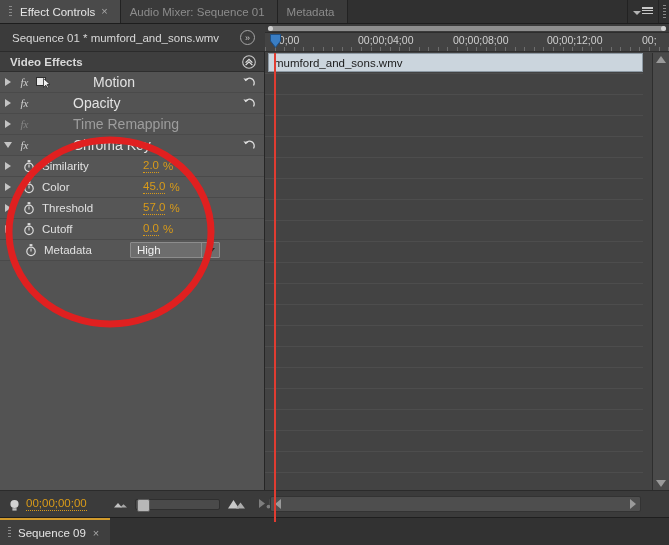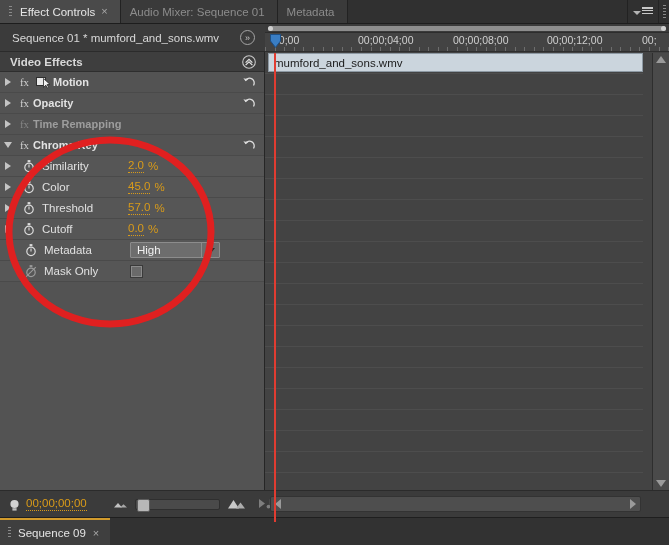--- a/index.html
+++ b/index.html
@@ -93,40 +93,40 @@
   }
   .tri i {
     width: 0; height: 0; border-top: 4px solid transparent; border-bottom: 4px solid transparent;
     border-left: 6px solid #c4c4c4;
   }
   .tri.open i {
     border-left: 4px solid transparent; border-right: 4px solid transparent;
     border-top: 6px solid #c4c4c4; border-bottom: 0;
   }
   .fx {
-    width: 17px; font-size: 11px; color: #d0d0d0;
+    width: 17px; font-size: 11px; font-style: italic; color: #d0d0d0;
     text-align: center; flex: none; font-family: "Liberation Serif", serif;
   }
   .fx.dim { color: #858585; }
   .motionicon { width: 20px; display: flex; align-items: center; justify-content: center; flex: none; }
   .motionicon svg { display: block; }
-  .elabel { font-size: 11px; font-weight: bold; color: #e2e2e2; }
+  .elabel { font-size: 14px; font-weight: normal; color: #e2e2e2; margin-left: 40px; }
   .elabel.dim { color: #9d9d9d; }
   .resetbtn {
     position: absolute; right: 8px; top: 50%; transform: translateY(-50%);
     width: 14px; height: 14px;
   }
   .resetbtn svg, .collapsebtn svg { display: block; }
 
   .sw { width: 26px; display: flex; align-items: center; justify-content: center; flex: none; }
   .sw svg { display: block; }
   .plabel { font-size: 11.5px; color: #e0e0e0; width: 86px; flex: none; }
   .pval {
     font-size: 11.5px; color: #d99b19;
-    border-bottom: 1px dotted #d99b19; line-height: 13px;
+    border-bottom: 1px dotted #d99b19; line-height: 13px; margin-left: 15px;
   }
   .indent18 { width: 18px; flex: none; }
 
   .colorsw {
     width: 24px; height: 12px; border: 1px solid #2a2a2a;
   }
   .dropper { margin-left: 10px; width: 14px; height: 14px; }
   .dropper svg { display: block; }
 
   .selectbox {
@@ -437,32 +437,20 @@
       </span>
       <span class="plabel">Metadata</span>
       <span class="selectbox">
         <span>High</span>
         <span class="arrowcell">
             <i></i>
           </span>
       </span>
     </div>
 
-    <div class="row param">
-      <span class="indent18"></span>
-      <span class="sw">
-        <svg width="12" height="14" viewBox="0 0 12 14">
-          <circle cx="6" cy="8.4" r="4.2" fill="none" stroke="#9b9b9b" stroke-width="1.2"></circle>
-          <rect x="4.6" y="1.1" width="2.8" height="2" fill="#9b9b9b"></rect>
-          <path d="M1.2 12.6 L10.8 3.2" stroke="#9b9b9b" stroke-width="1.1"></path>
-        </svg>
-      </span>
-      <span class="plabel">Mask Only</span>
-      <span class="checkbox"></span>
-    </div>
   </div>
 
   <div class="rightpane">
 
     <div class="zoombar">
       <span class="track">
           <b></b>
           <b></b>
         </span>
     </div>

